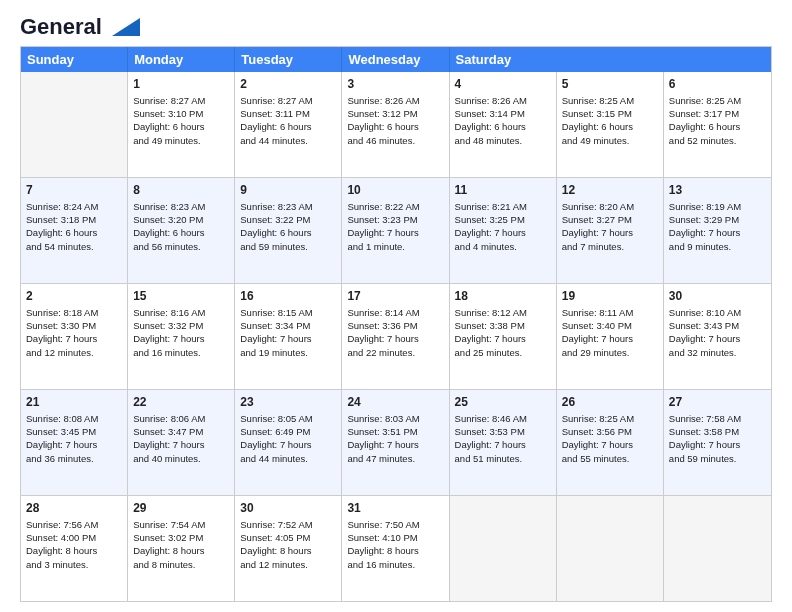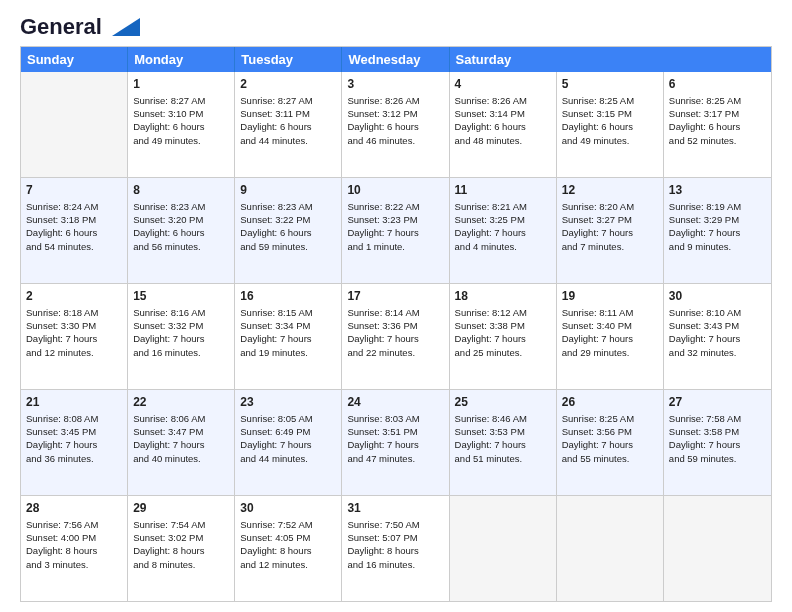--- a/index.html
+++ b/index.html
@@ -341,21 +341,21 @@
           <div class="cal-cell">
             <span class="day-num">30</span>
             <div>Sunrise: 7:52 AM</div>
             <div>Sunset: 4:05 PM</div>
             <div>Daylight: 8 hours</div>
             <div>and 12 minutes.</div>
           </div>
           <div class="cal-cell">
             <span class="day-num">31</span>
             <div>Sunrise: 7:50 AM</div>
-            <div>Sunset: 5:07 PM</div>
+            <div>Sunset: 4:10 PM</div>
             <div>Daylight: 8 hours</div>
             <div>and 16 minutes.</div>
           </div>
           <div class="cal-cell empty"></div>
           <div class="cal-cell empty"></div>
           <div class="cal-cell empty"></div>
         </div>
       </div>
   </div>
 </div>

